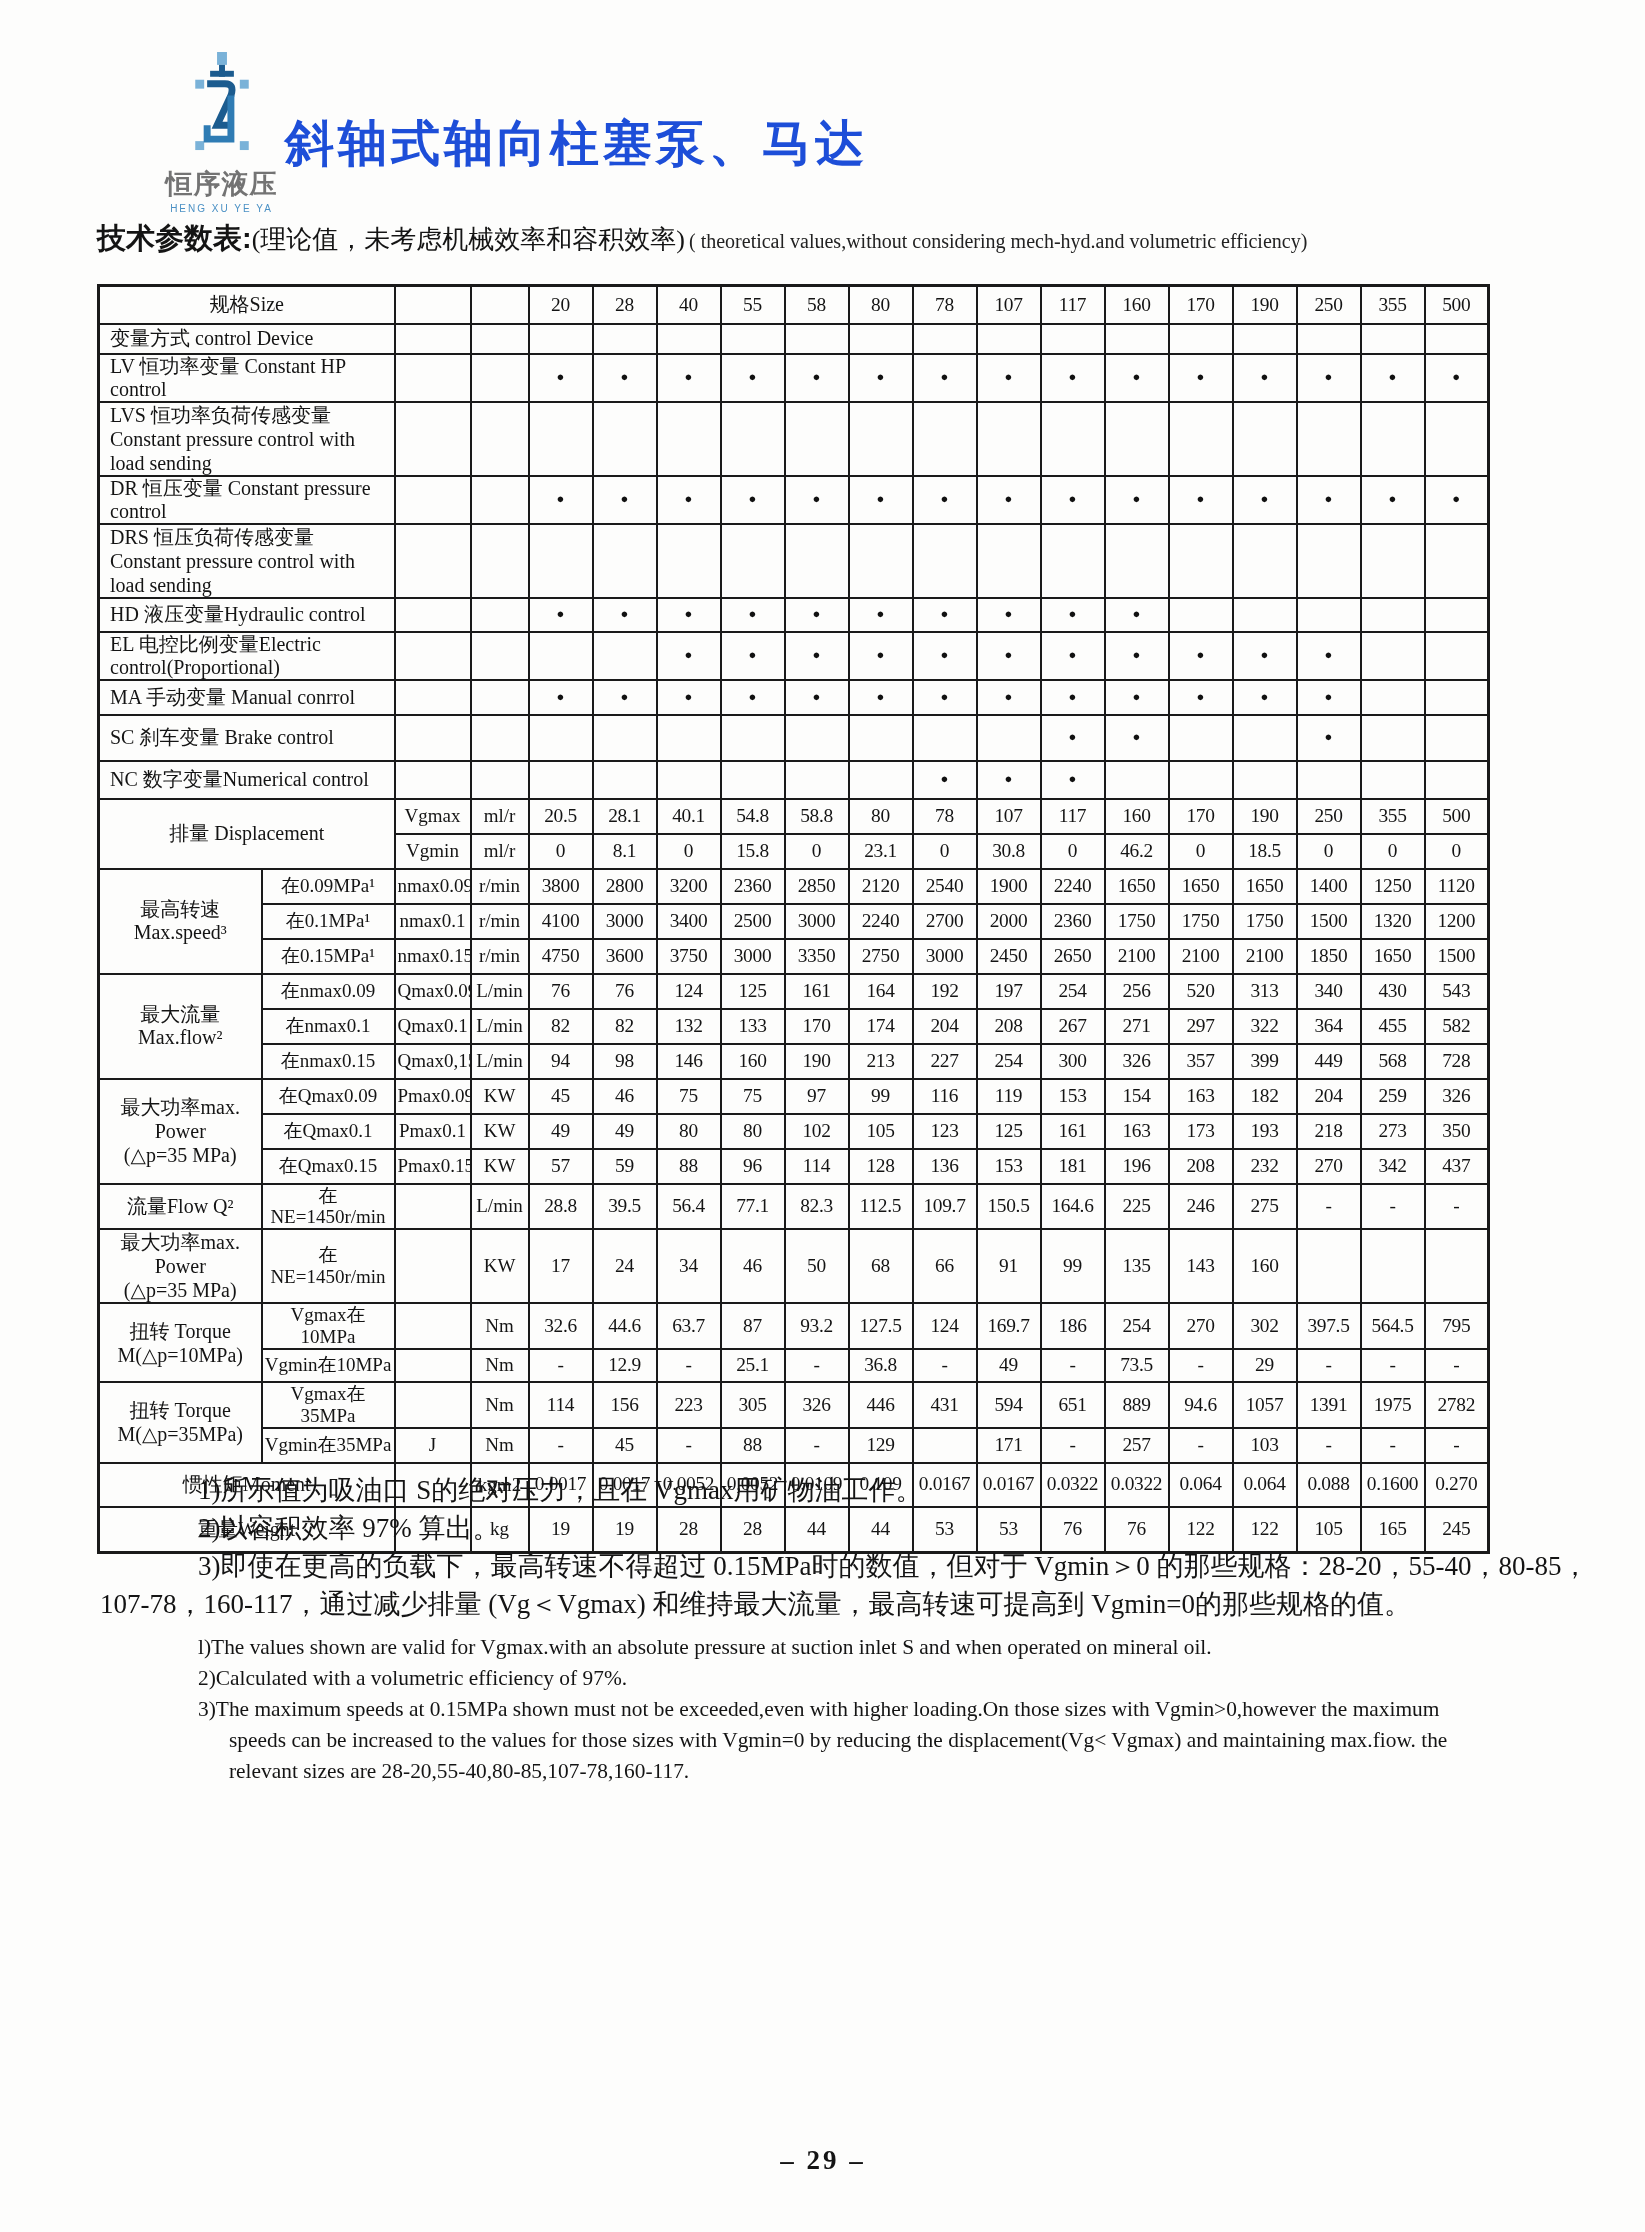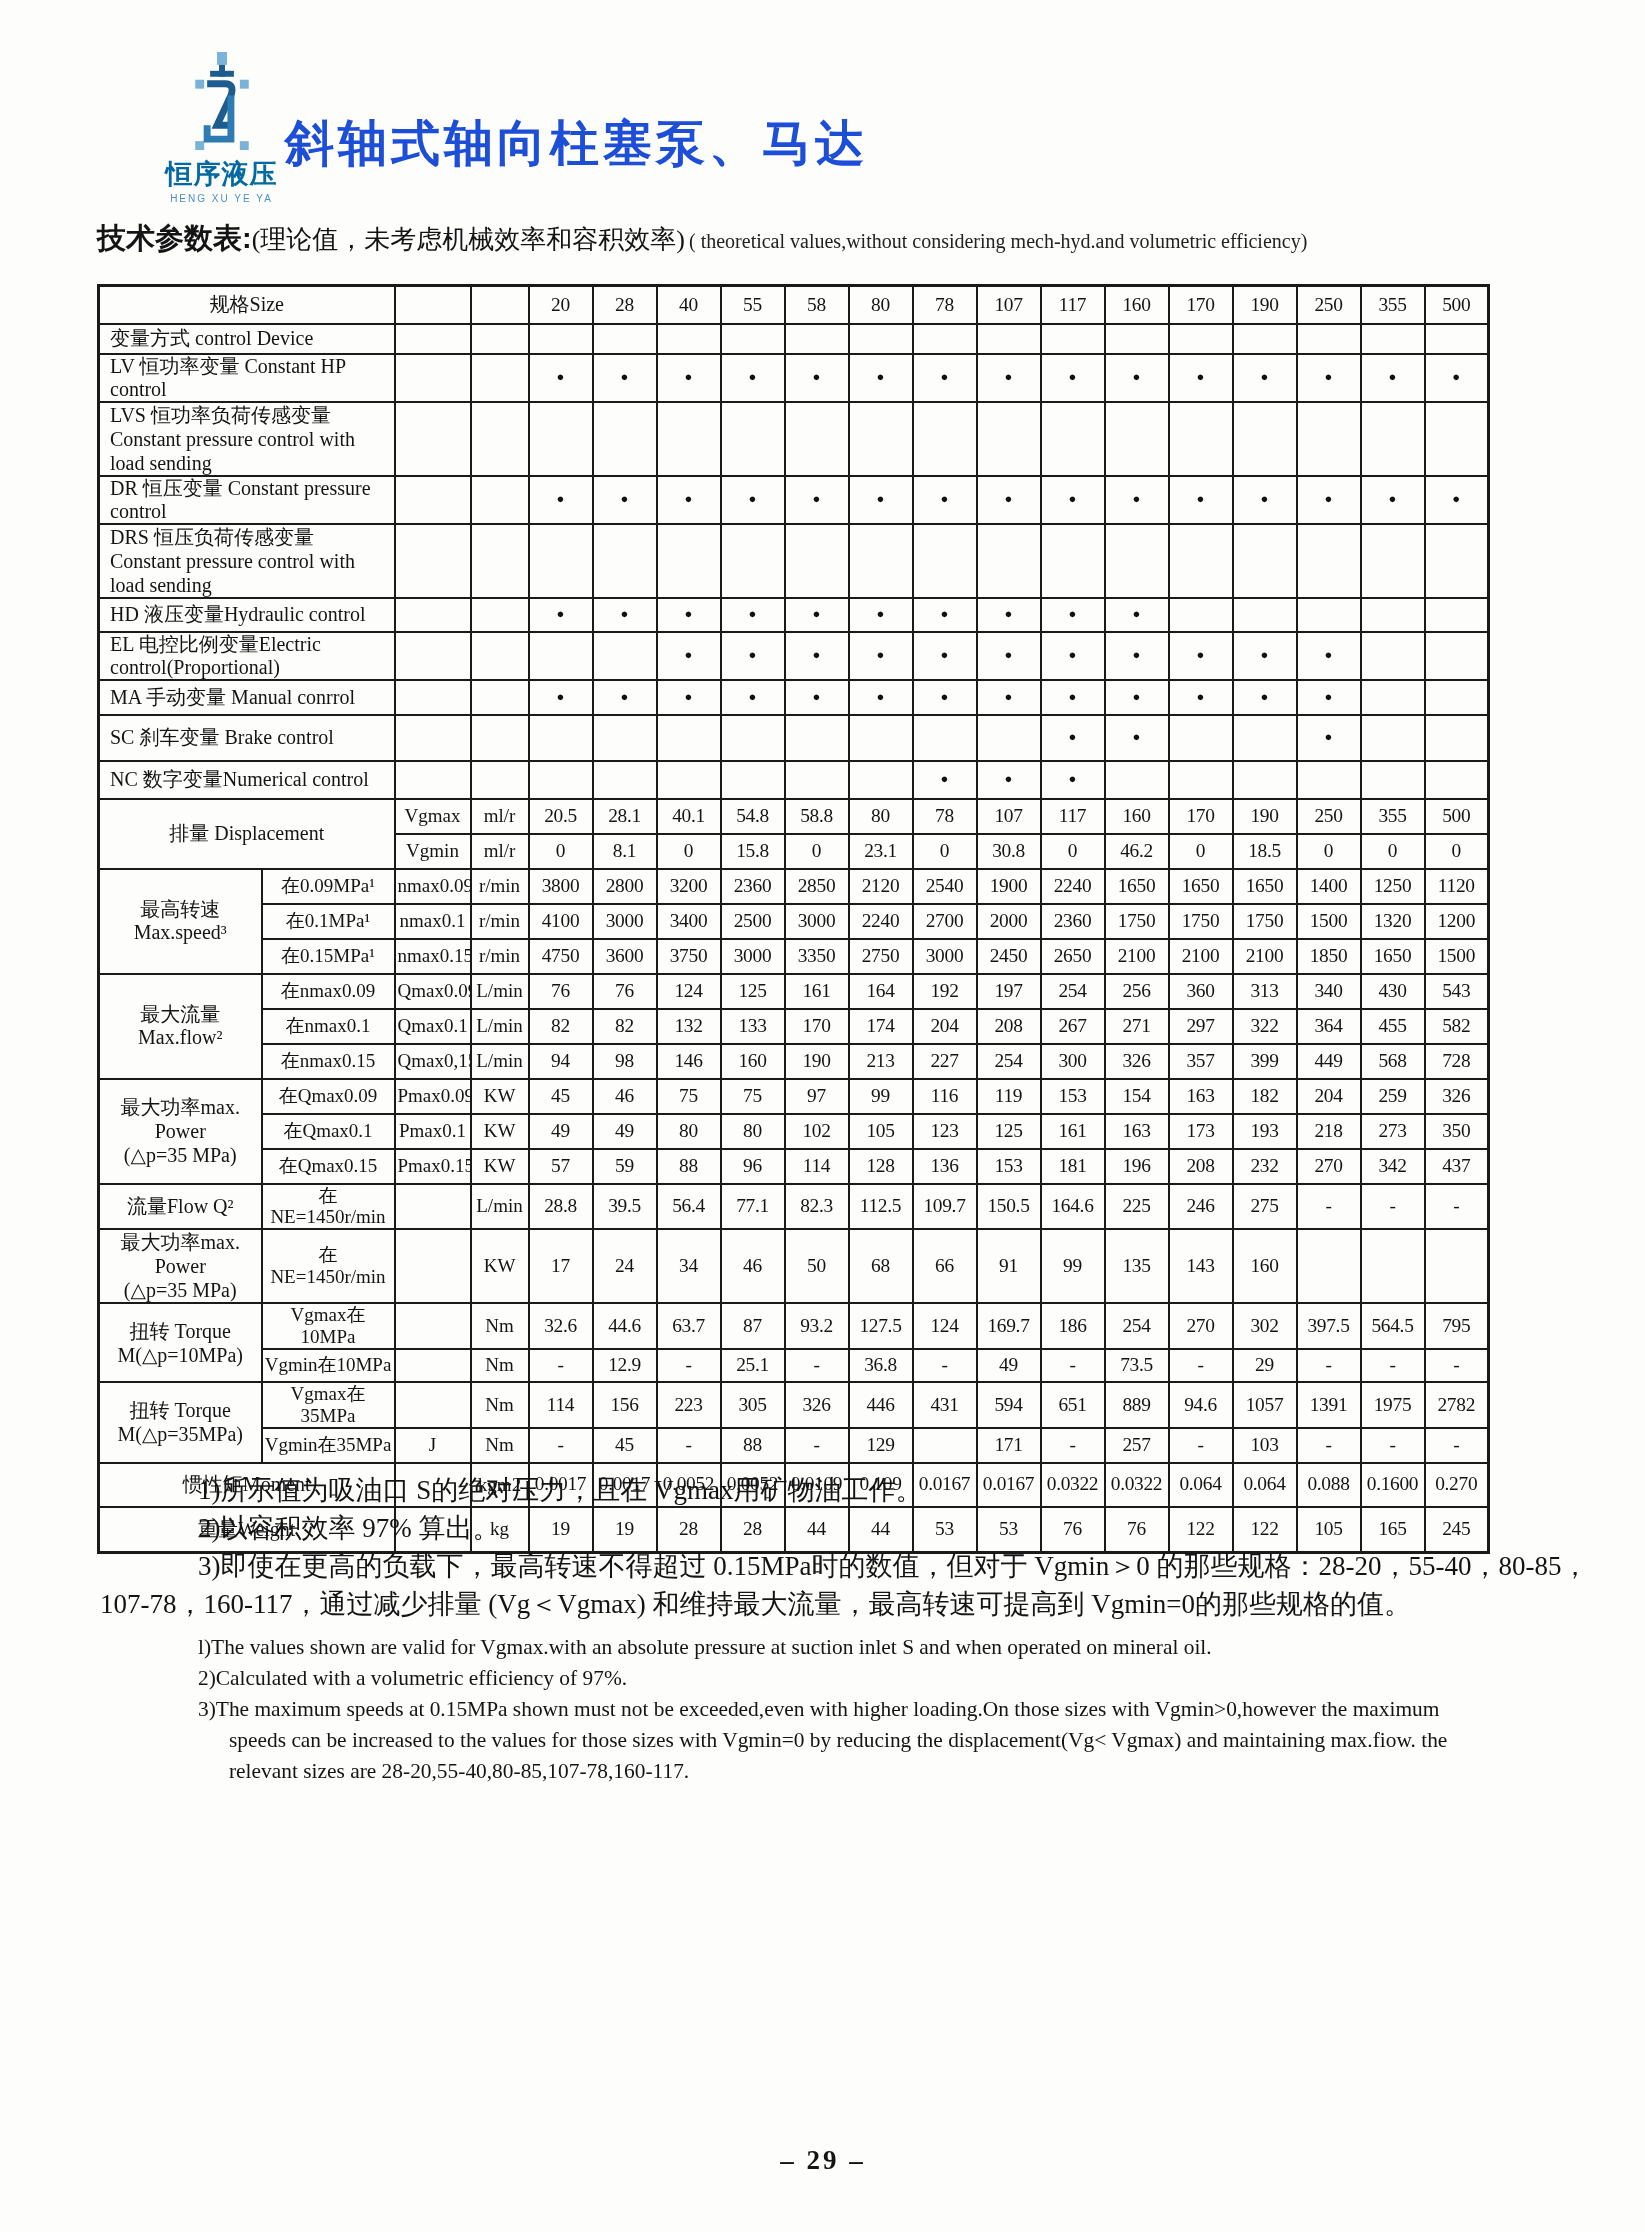--- a/index.html
+++ b/index.html
@@ -2,21 +2,21 @@
 <html><head>
 <meta charset="utf-8">
 <style>
   html,body{margin:0;padding:0;background:#e8e8e8;}
   .page{position:relative;width:1646px;height:2233px;background:#fdfdfc;
         font-family:"Liberation Serif","DejaVu Serif",serif;color:#141414;overflow:hidden;}
   
   .logo{position:absolute;left:157px;top:52px;width:129px;text-align:center;}
   .logo svg{display:block;margin:0 auto;}
   .logo-cn{font-family:"Liberation Sans","DejaVu Sans",sans-serif;font-weight:bold;
-           font-size:27px;color:#0369a1;letter-spacing:1px;margin-top:1px;}
+           font-size:27px;color:#737373;letter-spacing:1px;margin-top:11px;}
   .logo-en{font-family:"Liberation Sans","DejaVu Sans",sans-serif;font-size:10px;
            color:#4a90c4;letter-spacing:2px;margin-top:1px;}
   .title{position:absolute;left:285px;top:111px;font-family:"Liberation Sans","DejaVu Sans",sans-serif;
          font-weight:bold;font-size:49px;letter-spacing:4px;color:#1d4ed8;}
   .subtitle{position:absolute;left:97px;top:219px;white-space:nowrap;}
   .subtitle .st-label{font-family:"Liberation Sans","DejaVu Sans",sans-serif;font-weight:bold;font-size:29px;}
   .subtitle .st-cn{font-size:26px;text-align:right;}
   .subtitle .st-en{font-size:20px;color:#222;}
   
   .tablewrap{position:absolute;left:97px;top:284px;}
@@ -414,21 +414,21 @@
             <td class="num">76</td>
             <td class="num">76</td>
             <td class="num">124</td>
             <td class="num">125</td>
             <td class="num">161</td>
             <td class="num">164</td>
             <td class="num">192</td>
             <td class="num">197</td>
             <td class="num">254</td>
             <td class="num">256</td>
-            <td class="num">360</td>
+            <td class="num">520</td>
             <td class="num">313</td>
             <td class="num">340</td>
             <td class="num">430</td>
             <td class="num">543</td>
           </tr>
           <tr style="height: 35px;">
             <td class="sub">在nmax0.1</td>
             <td class="sym">Qmax0.1</td>
             <td class="unit">L/min</td>
             <td class="num">82</td>

